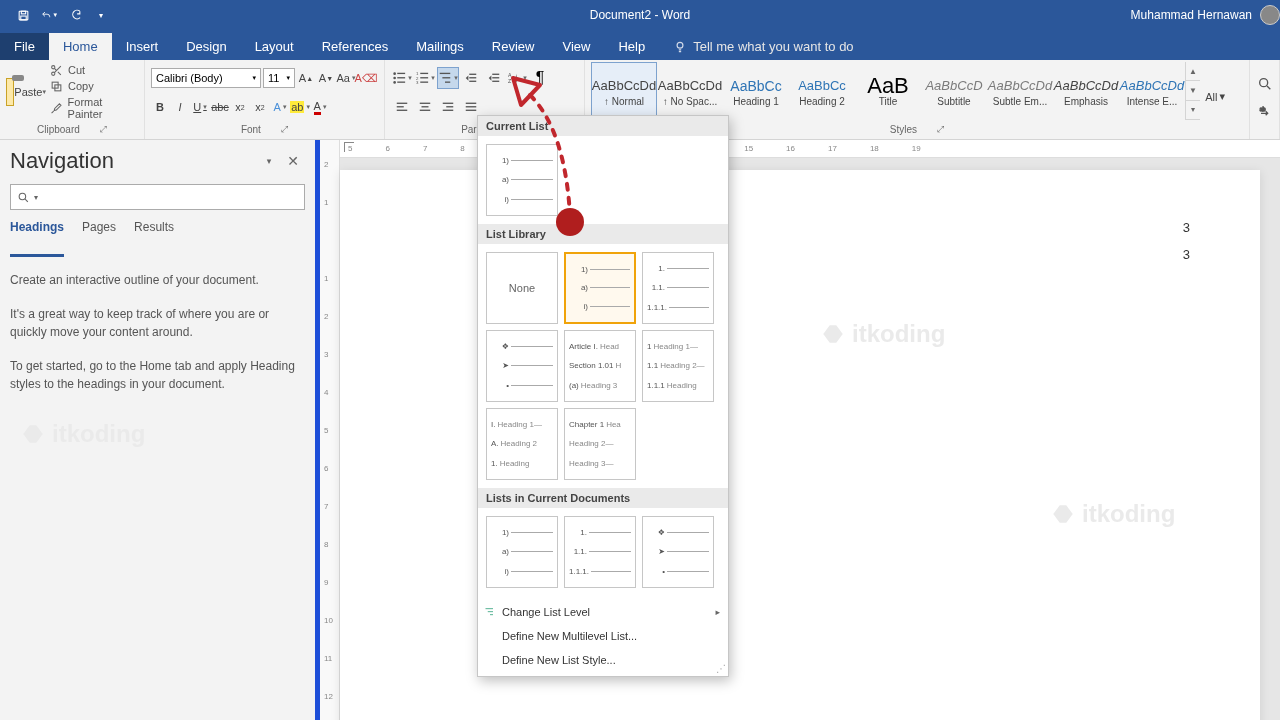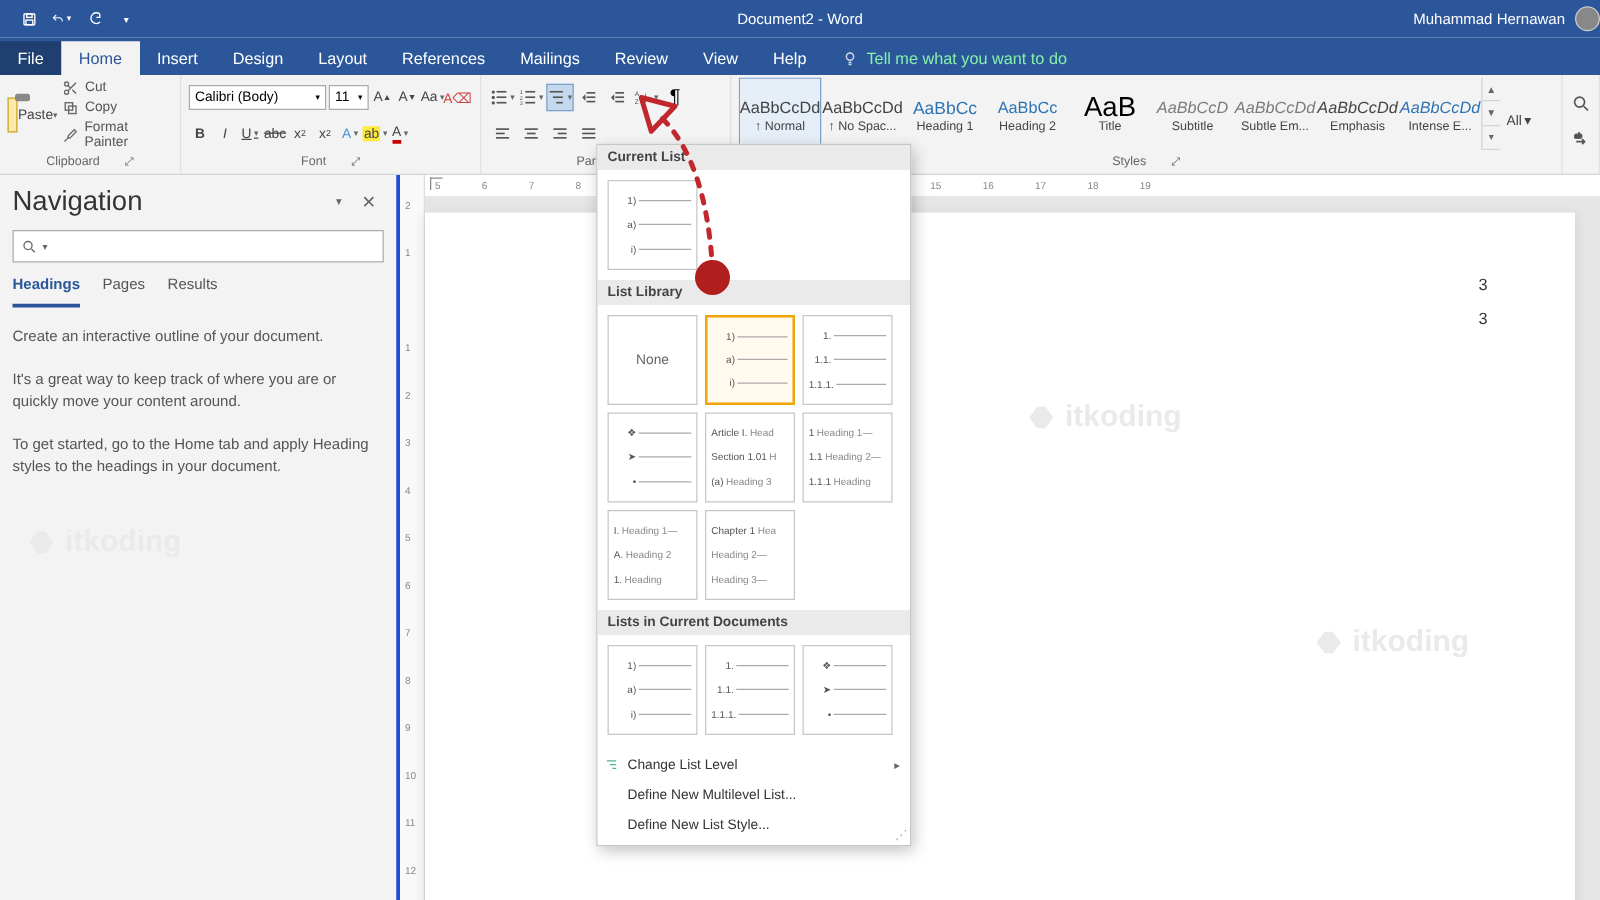--- a/index.html
+++ b/index.html
@@ -11,21 +11,21 @@
 .qat-btn { width: 16px; height: 16px; display: flex; align-items: center; justify-content: center; cursor: pointer; }
 .title-text { position: absolute; left: 50%; transform: translateX(-50%); font-size: 12px; }
 .user-area { margin-left: auto; display: flex; align-items: center; gap: 8px; padding-right: 0; }
 .avatar { width: 20px; height: 20px; border-radius: 50%; background: #888; border: 1px solid #ccc; }
 
 
 .ribbon-tabs { background: #2b579a; height: 30px; display: flex; align-items: flex-end; color: #fff; font-size: 13px; }
 .tab { padding: 6px 14px; cursor: pointer; }
 .tab.file { background: #1e3f6f; }
 .tab.active { background: #f3f3f3; color: #2b579a; }
-.tellme { display: flex; align-items: flex-end; gap: 6px; padding: 6px 14px; color: #86efac; }
+.tellme { display: flex; align-items: flex-end; gap: 6px; padding: 6px 14px; color: #e5e5e5; }
 .bulb { width: 14px; height: 14px; }
 
 
 .ribbon { background: #f3f3f3; height: 80px; display: flex; border-bottom: 1px solid #d4d4d4; }
 .rgroup { border-right: 1px solid #e1e1e1; padding: 2px 6px; display: flex; flex-direction: column; justify-content: space-between; }
 .rgroup-label { font-size: 10px; color: #666; text-align: center; padding-bottom: 2px; display: flex; justify-content: center; align-items: center; gap: 20px; }
 .dlaunch { font-size: 9px; color: #666; }
 
 
 .clipboard { width: 145px; }
@@ -73,28 +73,28 @@
 .all-filter { position:absolute; right:18px; top:28px; font-size:11px; color:#444; display:flex; align-items:center; gap:2px; }
 
 
 .find-area { width:30px; display:flex; flex-direction:column; align-items:center; justify-content:center; gap:8px; }
 .find-area svg { width:16px; height:16px; }
 
 
 .main { display:flex; height: calc(720px - 140px); }
 
 
-.navpane { width: 320px; background:#f3f3f3; border-right:3px solid #1d4ed8; padding: 8px 10px; }
+.navpane { width: 320px; background:#f3f3f3; border-right:5px solid #1d4ed8; padding: 8px 10px; }
 .nav-header { display:flex; align-items:center; justify-content:space-between; margin-bottom:10px; }
 .nav-title { font-size: 22px; color:#333; }
 .nav-close { font-size:14px; color:#666; cursor:pointer; padding:2px 6px; }
 .nav-search { display:flex; border:1px solid #ababab; background:#fff; height:26px; align-items:center; padding:0 6px; margin-bottom:10px; }
 .nav-search input { border:none; flex:1; font-size:12px; outline:none; }
 .nav-tabs { display:flex; gap:18px; font-size:12px; color:#555; margin-bottom:14px; }
-.nav-tab { padding-bottom:9px; cursor:pointer; }
+.nav-tab { padding-bottom:20px; cursor:pointer; }
 .nav-tab.active { color:#2b579a; font-weight:600; border-bottom:3px solid #2b579a; }
 .nav-body { font-size:12px; color:#555; line-height:1.5; }
 .nav-body p { margin-bottom:16px; }
 
 
 .docarea { flex:1; background:#e6e6e6; position:relative; }
 .vruler { position:absolute; left:0; top:0; width:20px; height:100%; background:#f9f9f9; border-right:1px solid #ddd; font-size:8px; color:#888; }
 .vruler-mark { position:absolute; left:4px; }
 .hruler { position:absolute; top:0; left:20px; right:0; height:18px; background:#fff; border-bottom:1px solid #ddd; font-size:8px; color:#888; display:flex; align-items:center; padding-left:8px; }
 .hruler span { margin-right:33px; }

